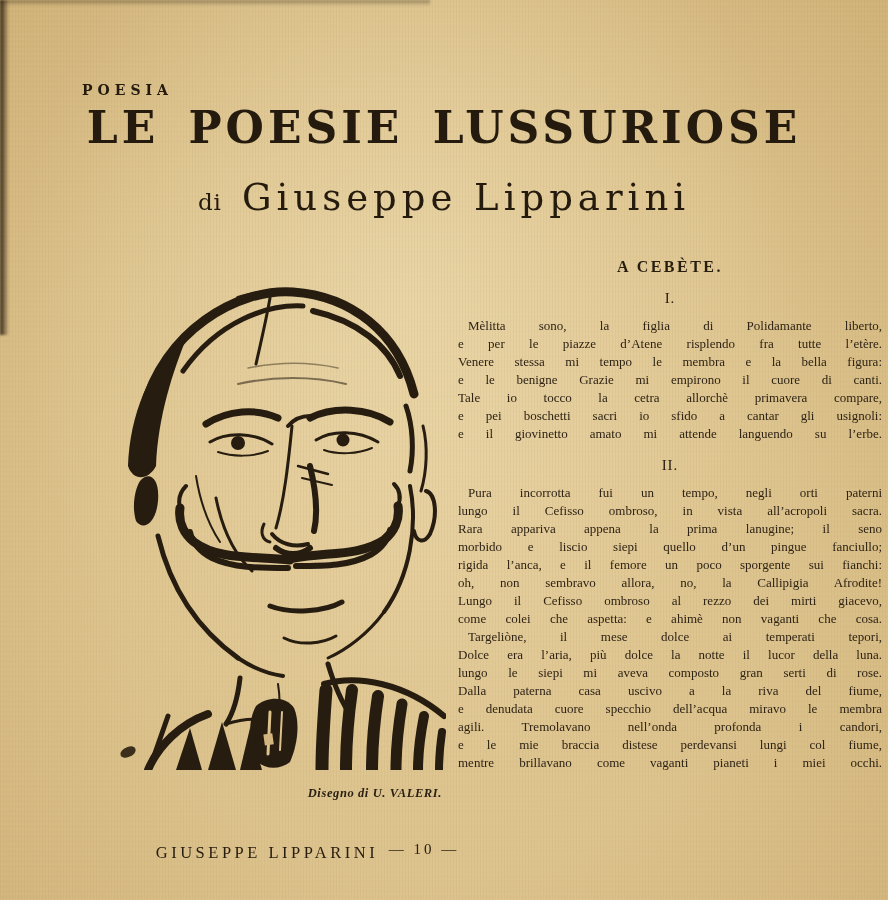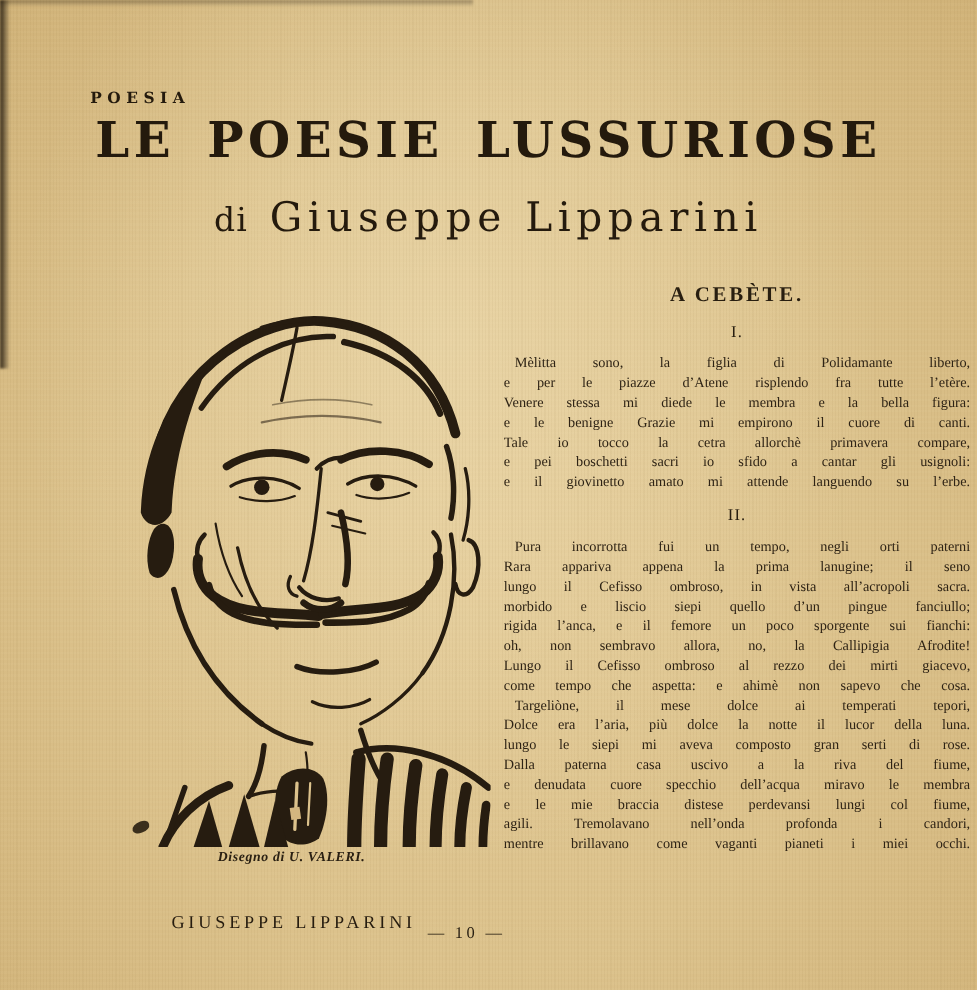--- a/index.html
+++ b/index.html
@@ -45,36 +45,36 @@
     position:absolute;left:0;right:0;top:102px;text-align:center;
     font-family:"DejaVu Serif",serif;font-weight:700;font-size:44px;
     letter-spacing:4px;word-spacing:10px;color:#241a0d;
     transform:scaleY(1.02);
   }
   .subtitle{
     position:absolute;left:0;right:0;top:176px;
     display:flex;justify-content:center;align-items:baseline;gap:20px;
     color:#241a0d;
   }
-  .subtitle .di{font-family:"DejaVu Serif",serif;font-size:30px;letter-spacing:1px;}
+  .subtitle .di{font-family:"DejaVu Serif",serif;font-size:23px;letter-spacing:1px;}
   .subtitle .name{font-family:"DejaVu Serif",serif;font-size:37px;letter-spacing:5px;}
   .portrait-block{position:absolute;left:88px;top:276px;width:358px;}
   .portrait-block svg{display:block;}
   .portrait-caption{
-    margin-top:2px;text-align:center;padding-right:4px;
+    margin-top:16px;text-align:right;padding-right:4px;
     font-style:italic;font-weight:700;font-size:12.5px;letter-spacing:0.6px;
     color:#2a2013;
   }
   .portrait-name{
     margin-top:42px;text-align:center;
     font-size:16.5px;letter-spacing:3.5px;color:#261c0f;
   }
   .poem-col{position:absolute;left:458px;top:258px;width:424px;color:#2e2315;}
   .dedication{
-    text-align:center;font-size:19px;font-weight:700;
+    text-align:center;font-size:16px;font-weight:700;
     letter-spacing:2.5px;color:#281e10;
   }
   .numeral{
     text-align:center;font-size:15px;letter-spacing:1px;
     margin-top:14px;margin-bottom:10px;color:#281e10;
   }
   .vline{
     font-size:13px;line-height:18px;
     text-align:justify;-moz-text-align-last:justify;text-align-last:justify;
     word-spacing:1px;white-space:normal;
@@ -188,44 +188,44 @@
   <div class="portrait-name">GIUSEPPE LIPPARINI</div>
 </div>
 
 <div class="poem-col">
   <div class="dedication">A CEBÈTE.</div>
 
   <div class="numeral">I.</div>
   <div>
     <div class="vline first">Mèlitta sono, la figlia di Polidamante liberto,</div>
     <div class="vline">e per le piazze d’Atene risplendo fra tutte l’etère.</div>
-    <div class="vline">Venere stessa mi diede le membra e la bella figura:</div>
+    <div class="vline">Venere stessa mi tempo le membra e la bella figura:</div>
     <div class="vline">e le benigne Grazie mi empirono il cuore di canti.</div>
     <div class="vline">Tale io tocco la cetra allorchè primavera compare,</div>
     <div class="vline">e pei boschetti sacri io sfido a cantar gli usignoli:</div>
     <div class="vline">e il giovinetto amato mi attende languendo su l’erbe.</div>
   </div>
 
   <div class="numeral">II.</div>
   <div>
     <div class="vline first">Pura incorrotta fui un tempo, negli orti paterni</div>
+    <div class="vline">lungo il Cefisso ombroso, in vista all’acropoli sacra.</div>
     <div class="vline">Rara appariva appena la prima lanugine; il seno</div>
-    <div class="vline">lungo il Cefisso ombroso, in vista all’acropoli sacra.</div>
     <div class="vline">morbido e liscio siepi quello d’un pingue fanciullo;</div>
     <div class="vline">rigida l’anca, e il femore un poco sporgente sui fianchi:</div>
     <div class="vline">oh, non sembravo allora, no, la Callipigia Afrodite!</div>
     <div class="vline">Lungo il Cefisso ombroso al rezzo dei mirti giacevo,</div>
-    <div class="vline">come tempo che aspetta: e ahimè non sapevo che cosa.</div>
+    <div class="vline">come colei che aspetta: e ahimè non vaganti che cosa.</div>
   </div>
 
   <div>
     <div class="vline first">Targeliòne, il mese dolce ai temperati tepori,</div>
     <div class="vline">Dolce era l’aria, più dolce la notte il lucor della luna.</div>
     <div class="vline">lungo le siepi mi aveva composto gran serti di rose.</div>
     <div class="vline">Dalla paterna casa uscivo a la riva del fiume,</div>
     <div class="vline">e denudata cuore specchio dell’acqua miravo le membra</div>
+    <div class="vline">agili. Tremolavano nell’onda profonda i candori,</div>
     <div class="vline">e le mie braccia distese perdevansi lungi col fiume,</div>
-    <div class="vline">agili. Tremolavano nell’onda profonda i candori,</div>
     <div class="vline">mentre brillavano come vaganti pianeti i miei occhi.</div>
   </div>
 </div>
 
 <div class="footer">— 10 —</div>
 
 </body></html>

